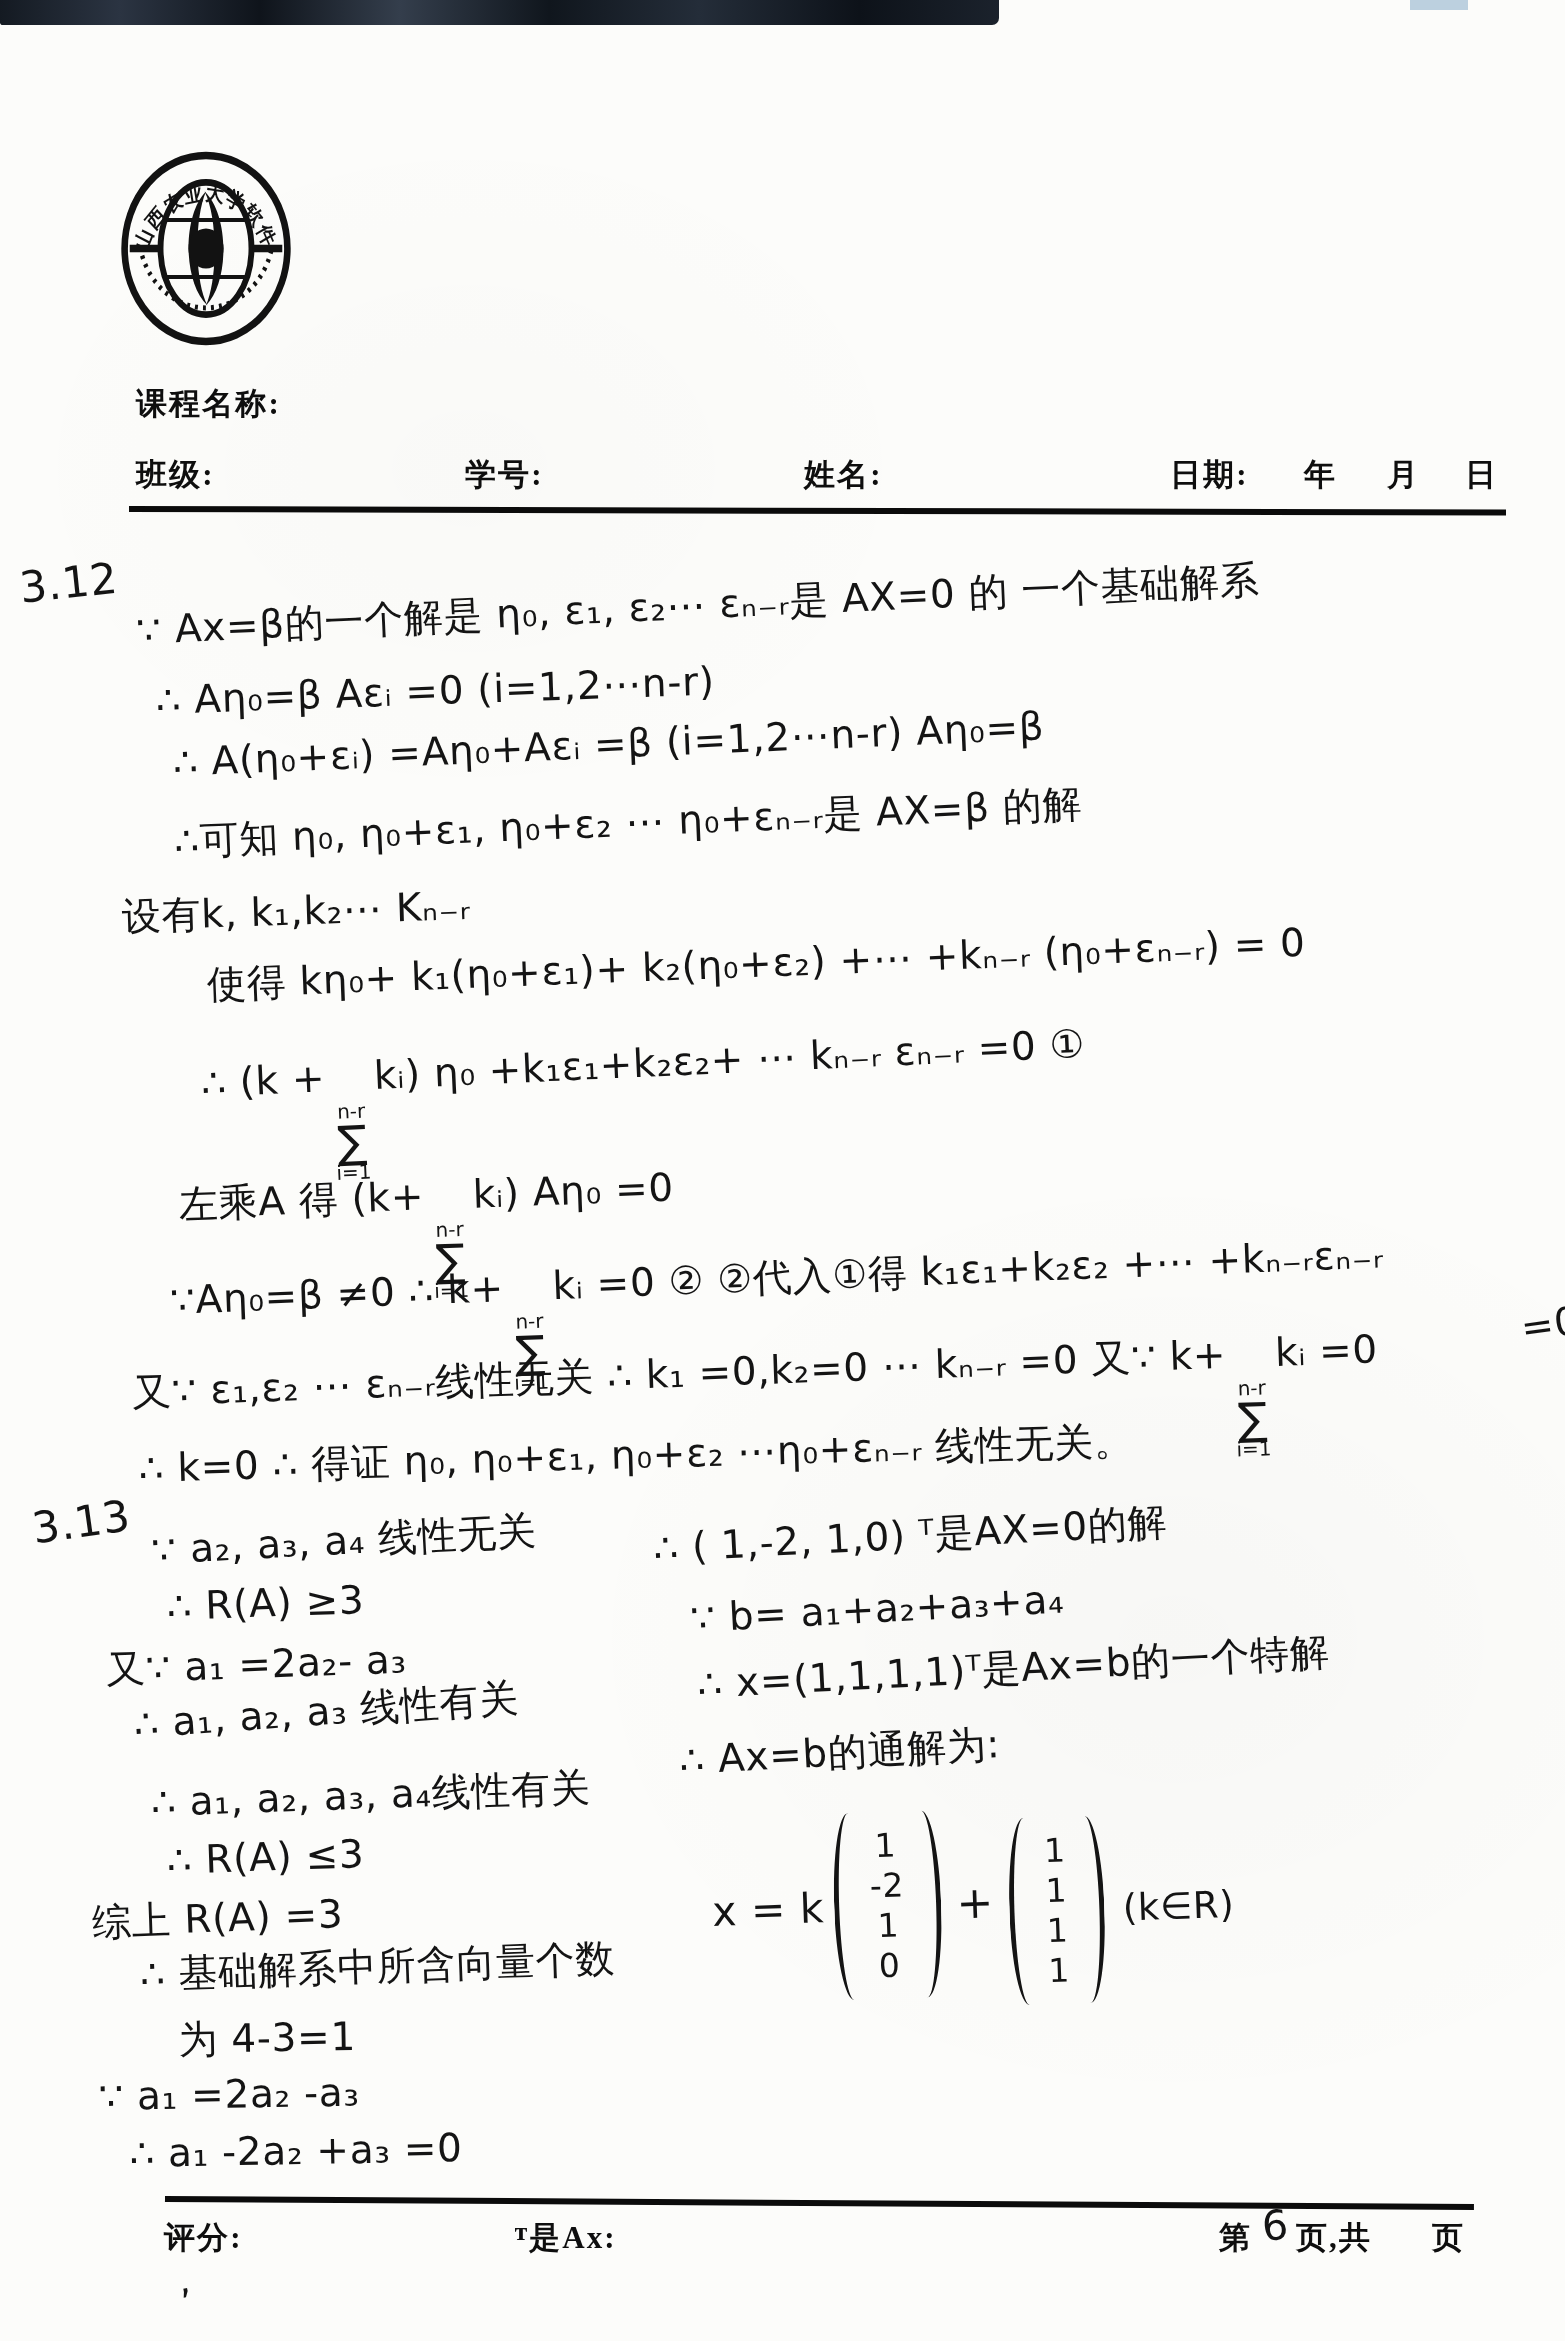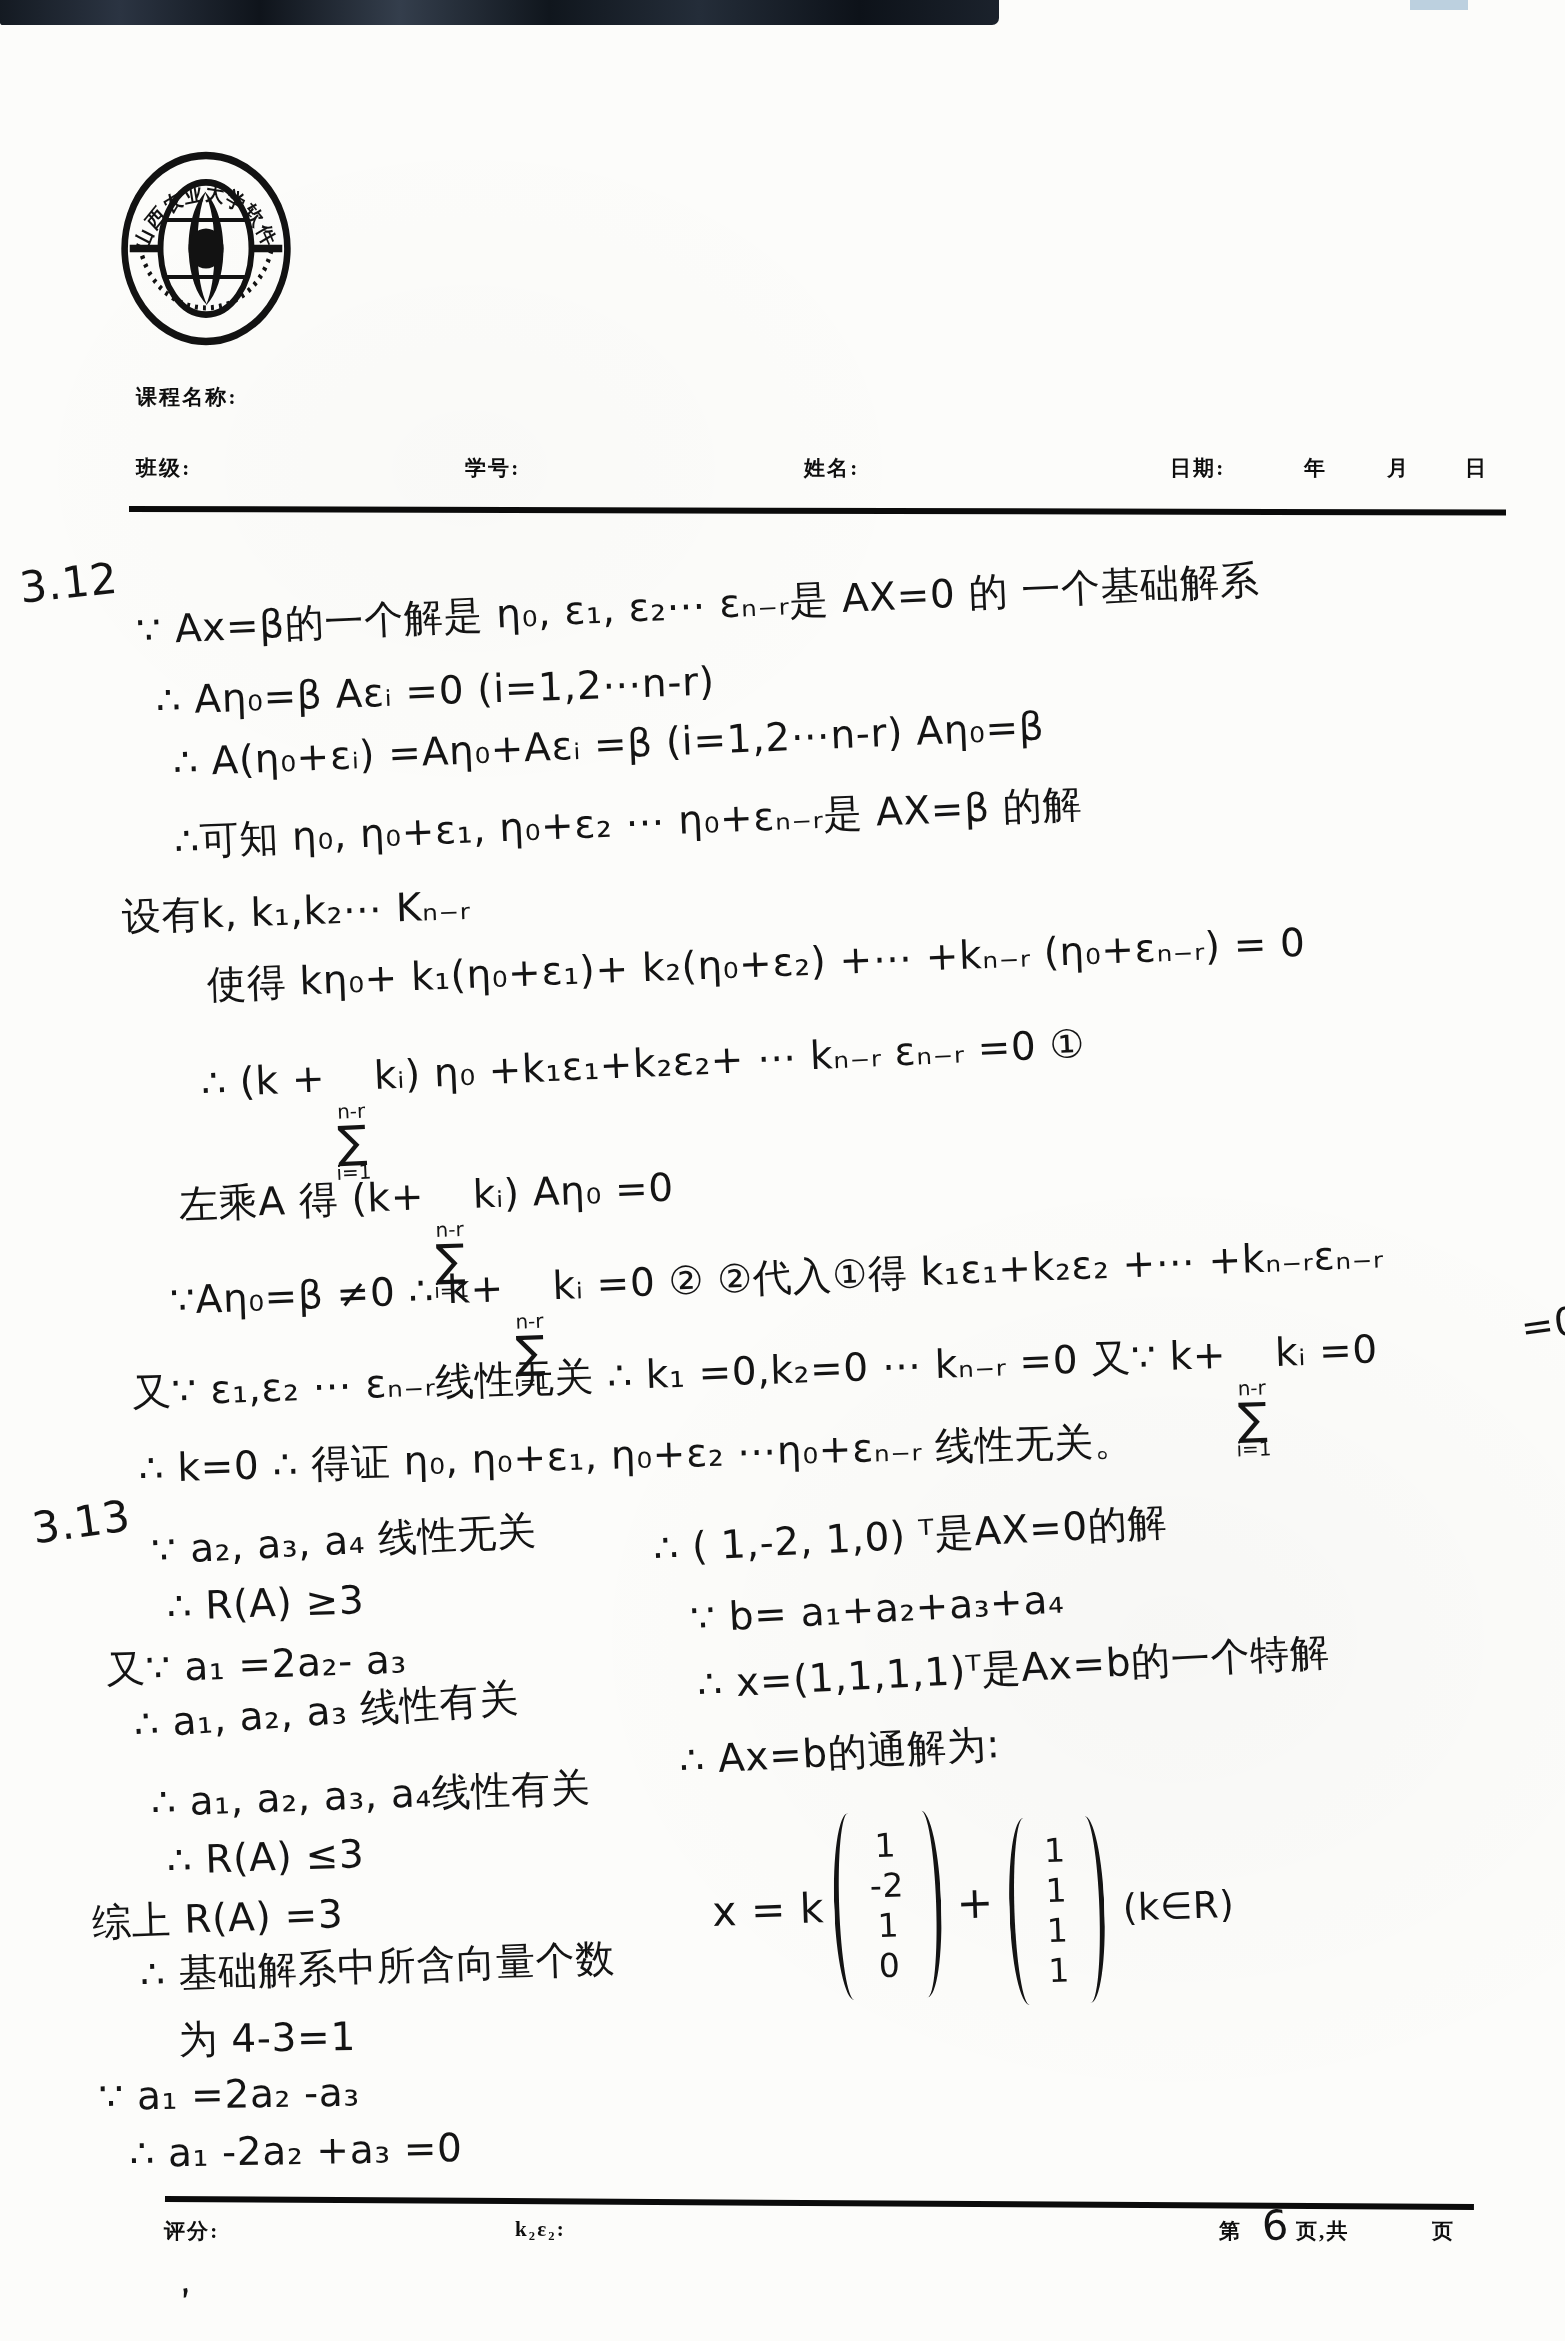--- a/index.html
+++ b/index.html
@@ -8,21 +8,21 @@
     background:
       radial-gradient(826px 619px at 30% 20%, rgba(0,0,0,0.012), transparent 60%),
       radial-gradient(963px 757px at 75% 70%, rgba(0,0,0,0.018), transparent 65%),
       #fcfcfa;
     overflow:hidden;
     font-family:"DejaVu Sans",sans-serif;color:#151515;
   }
   .abs{position:absolute;white-space:nowrap;}
   .printed{font-family:"Liberation Serif","DejaVu Serif",serif;font-weight:700;color:#0e0e0e;}
   .title{font-size:69px;letter-spacing:6.2px;}
-  .flabel{font-size:21px;letter-spacing:2.1px;}
+  .flabel{font-size:31px;letter-spacing:2.1px;}
   .hw{font-size:39px;letter-spacing:0.7px;transform-origin:left top;color:#141414;}
   .hw-num{font-size:43px;}
   .rule{background:#0b0b0b;transform-origin:left top;}
   .scanbar{
     position:absolute;left:0;top:0;width:999px;height:25px;
     background:linear-gradient(90deg,#141a22 0%,#2b3442 12%,#0f141b 26%,#343e4c 40%,#10161d 55%,#242d39 70%,#0d1219 86%,#1b222c 100%);
     border-radius:0 0 6.9px 2.8px;
   }
   .scancorner{position:absolute;left:1410px;top:0;width:58px;height:9.6px;background:#bcd0df;}
   .sum{display:inline-flex;flex-direction:column;align-items:center;vertical-align:-27.5px;line-height:1;margin:0 6.9px;}
@@ -159,21 +159,21 @@
         <span>1</span>
         <span>1</span>
       </span>
       <span class="rp"></span>
       <span class="vcond">(k∈R)</span>
     </span>
   </div>
 
   <div class="abs rule" style="left:165px;top:2196px;width:1309px;height:5.5px;transform:rotate(0.35deg);"></div>
   <div class="abs printed flabel" style="left:164px;top:2217px;">评分:</div>
-  <div class="abs printed flabel" style="left:515px;top:2217px;">k₂ε₂:</div>
+  <div class="abs printed flabel" style="left:515px;top:2217px;">ᵀ是Ax:</div>
   <div class="abs printed flabel" style="left:1219px;top:2217px;">第</div>
   <div class="abs hw" style="left:1260px;top:2203px;font-size:41px;transform:rotate(-5deg);">6</div>
   <div class="abs printed flabel" style="left:1296px;top:2217px;">页,共</div>
   <div class="abs printed flabel" style="left:1432px;top:2217px;">页</div>
   <div class="abs hw" style="left:173px;top:2261px;font-size:37px;transform:rotate(-12deg);">,</div>
 
 </div>
 
 
 </body></html>

